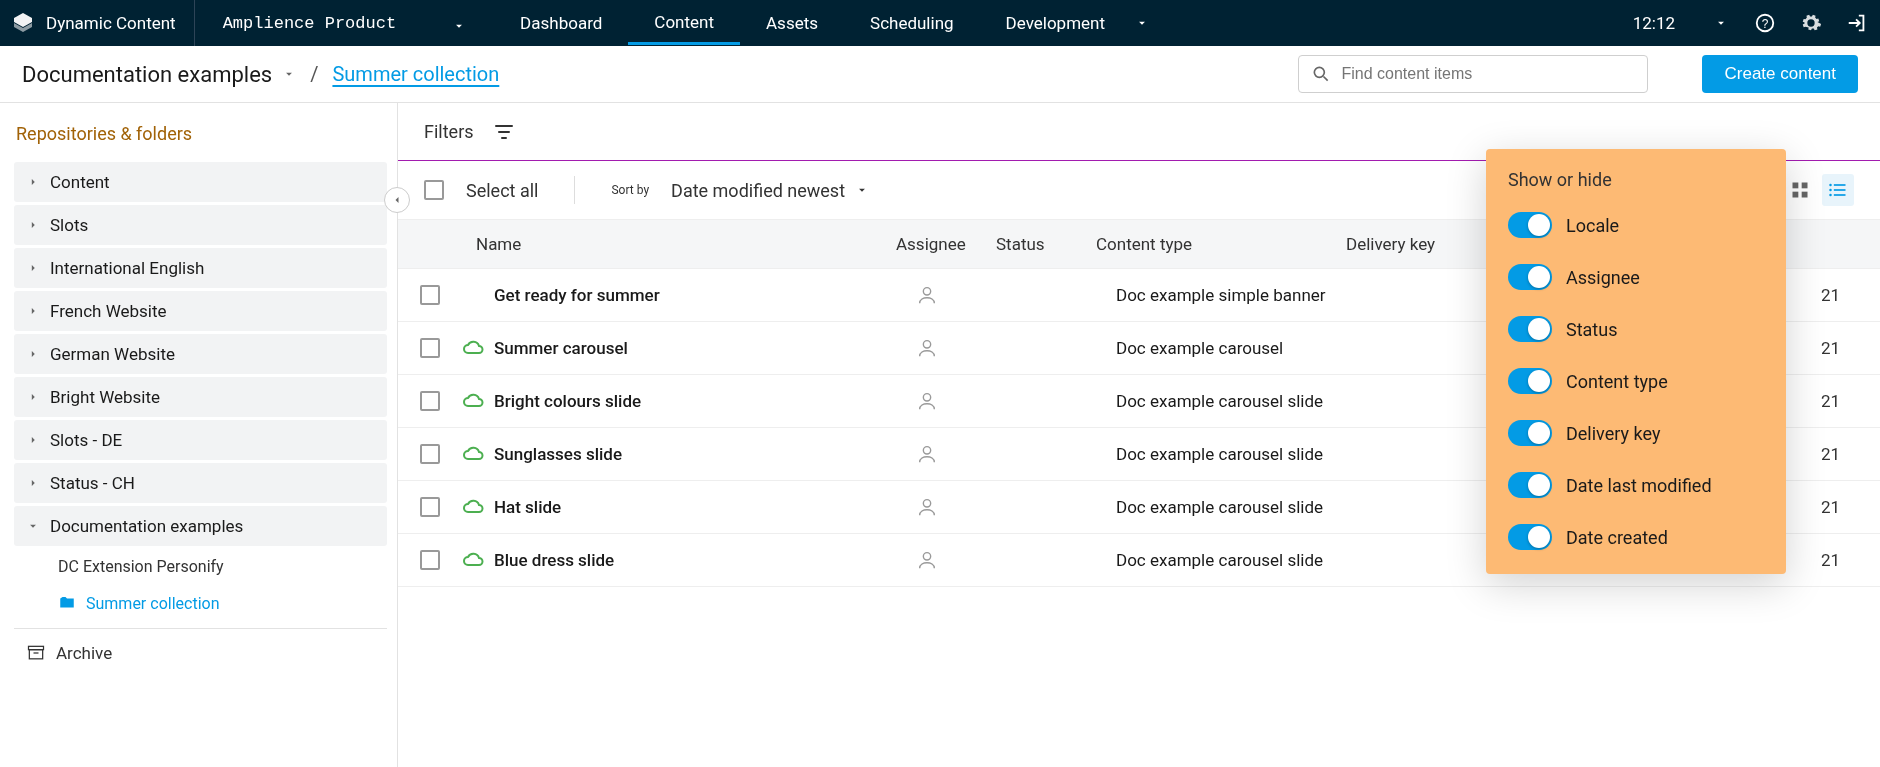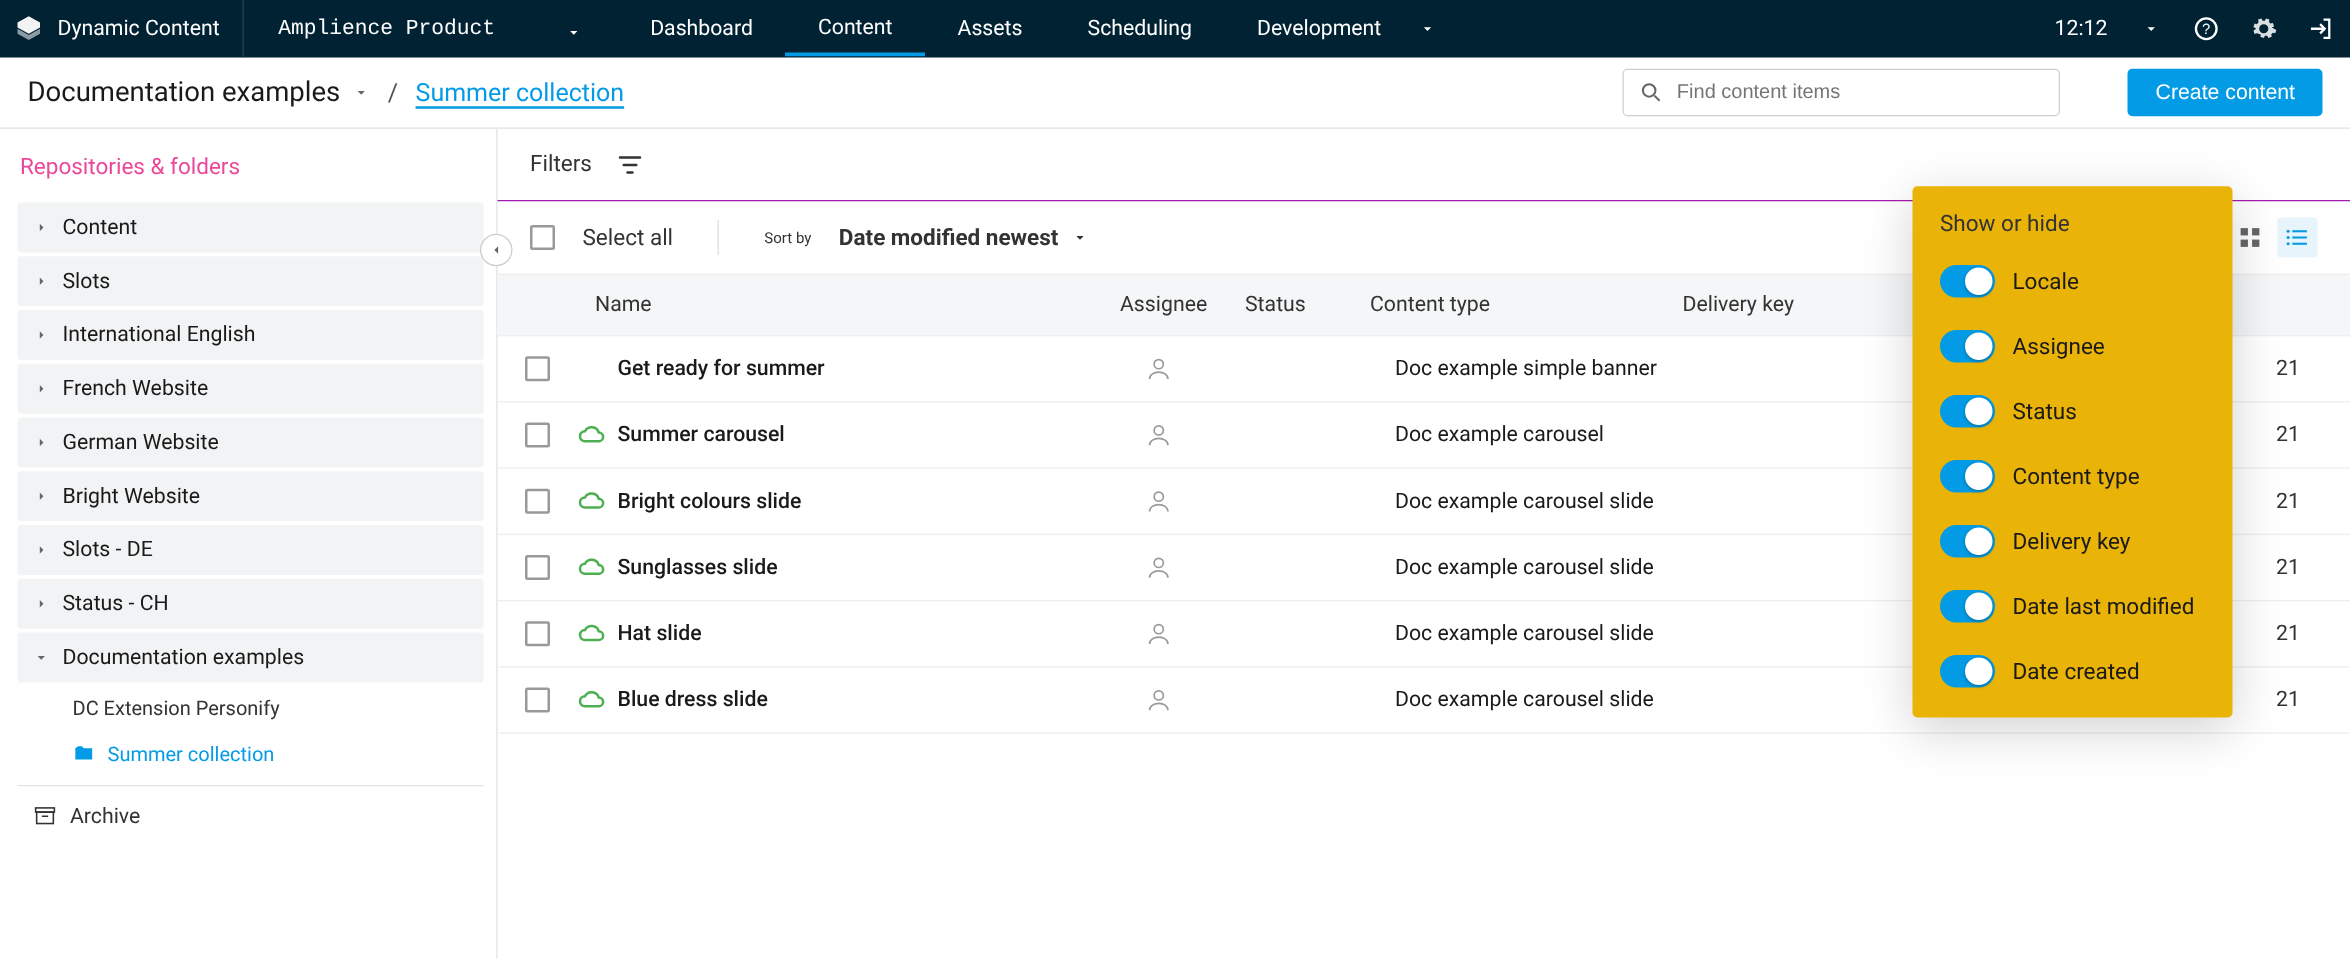--- a/index.html
+++ b/index.html
@@ -8,55 +8,55 @@
   
   .topbar { height: 46px; background: #002233; color: #fff; display: flex; align-items: center; font-size: 17px; }
   .brand-icon { width: 46px; display:flex; align-items:center; justify-content:center; }
   .brand { padding: 0 18px 0 0; font-weight: 400; }
   .divider-v { width: 1px; height: 46px; background: #2d4457; }
   .product-switch { padding: 0 28px; display:flex; align-items:flex-end; gap:56px; cursor:pointer;font-family:Liberation Mono, monospace; }
   .nav { display:flex; height:44px; }
   .nav-item { padding: 0 26px; display:flex; align-items:center; cursor:pointer; gap:30px; }
   .nav-item.active { border-bottom: 3px solid #039be5; }
   .spacer { flex:1; }
-  .clock { padding: 0 14px; display:flex; align-items:center; gap:28px;}
+  .clock { padding: 0 14px; display:flex; align-items:center; gap:39px;}
   .top-icons { display:flex; height:46px; align-items:center; }
   .top-icons > div { width:46px; display:flex; align-items:center; justify-content:center; cursor:pointer; }
   
   
   .subheader { height: 57px; display:flex; align-items:center; padding: 0 22px; border-bottom: 1px solid #e2e2e2; gap:14px; }
   .repo-name { font-size: 22px; font-weight:400; display:flex; align-items:center; gap:10px; color:#1a1a1a; }
   .bc-sep { color:#555; font-size:20px;}
   .bc-link { color:#039be5; font-size:20px; text-decoration: underline; text-underline-offset: 4px; cursor:pointer; }
   .search-box { margin-left:auto; width: 350px; height: 38px; border:1px solid #cfcfcf; border-radius: 4px; display:flex; align-items:center; padding: 0 12px; gap:10px; color:#666; }
   .search-input { border:none; outline:none; font-size:16px; flex:1; }
   .create-btn { background:#039be5; color:#fff; border:none; border-radius:4px; height:38px; padding: 0 22px; font-size:17px; cursor:pointer; margin-left: 40px;}
   
   
   .main { display:flex; height: calc(767px - 46px - 57px); }
   .sidebar { width: 398px; border-right: 1px solid #e2e2e2; padding: 16px 10px 0 14px; position:relative;}
-  .side-title { font-size:18px; color:#ec4899; padding: 4px 2px 18px; }
+  .side-title { font-size:18px; color:#a16207; padding: 4px 2px 18px; }
   .folder-list { display:flex; flex-direction:column; gap:3px; }
   .folder { height:40px; background:#f2f3f4; border-radius:3px; display:flex; align-items:center; padding:0 12px; gap:10px; font-size:17px; color:#1a1a1a; cursor:pointer;}
   .folder.child { background:transparent; padding-left: 44px; height:34px; font-size:16px; color:#333;}
   .folder.selected { color:#039be5; }
   .hr { height:1px; background:#e2e2e2; margin:8px 0; }
   .archive { display:flex; align-items:center; gap:10px; padding: 6px 12px; font-size:17px; color:#333; cursor:pointer;}
   .collapse-tab { position:absolute; right:-13px; top:84px; width:26px; height:26px; background:#fff; border:1px solid #ccc; border-radius:50%; display:flex; align-items:center; justify-content:center; cursor:pointer; z-index:5;}
   
   
   .content { flex:1; display:flex; flex-direction:column; position:relative;}
   .filter-row { height: 58px; border-bottom:1px solid #a21caf; display:flex; align-items:center; padding:0 26px; gap:18px;}
   .filter-label { font-size:18px; color:#333; }
   .select-row { height: 58px; display:flex; align-items:center; padding: 0 26px; gap:22px; color:#333;}
   .checkbox { width:20px; height:20px; border:2px solid #999; border-radius:2px; background:#fff; cursor:pointer; flex-shrink:0;}
   .selectall-label { font-size:18px;}
   .vsep { width:1px; height:28px; background:#ddd; margin:0 14px;}
   .sortby { font-size:12px; color:#333;}
-  .sortval { font-size:18px; font-weight:700; display:flex; align-items:center; gap:10px; cursor:pointer;}
+  .sortval { font-size:18px; font-weight:400; display:flex; align-items:center; gap:10px; cursor:pointer;}
   .pagecount { margin-left:auto; font-size:19px; color:#1a1a1a; font-weight:500;}
   .settings-btn { width:42px; height:38px; border:2px solid #e53935; border-radius:4px; display:flex; align-items:center; justify-content:center; margin-left:36px; cursor:pointer;}
   .view-toggle { display:flex; gap:6px; margin-left:14px;}
   .view-toggle .vt { width:32px; height:32px; display:flex; align-items:center; justify-content:center; border-radius:3px; cursor:pointer;}
   .view-toggle .vt.active { background:#e8f4fb; }
   
   
   .thead { height: 50px; background:#f5f6f7; display:flex; align-items:center; padding-left: 78px; font-size:17px; color:#333; border-top:1px solid #eee; border-bottom:1px solid #eee;}
   .col-name { width: 420px; }
   .col-assignee { width: 100px; }
@@ -67,21 +67,21 @@
   .trow .checkbox { margin-right: 18px; }
   .status-icon { width: 30px; margin-right:6px; display:flex; align-items:center; justify-content:center;}
   .name-cell { width: 422px; font-weight:500;}
   .assignee-cell { width:100px; display:flex; }
   .status-cell { width:100px; }
   .type-cell { width:250px; }
   .key-cell { width:200px; }
   .date-cell { flex:1; text-align:right; padding-right:40px; color:#333;}
   
   
-  .popover { position:absolute; top: 46px; right: 94px; width: 256px; background:#eab308; border-radius:4px; box-shadow: 0 10px 40px rgba(0,0,0,0.18); padding: 20px 22px 24px; z-index:10;}
+  .popover { position:absolute; top: 46px; right: 94px; width: 300px; background:#fdba74; border-radius:4px; box-shadow: 0 10px 40px rgba(0,0,0,0.18); padding: 20px 22px 24px; z-index:10;}
   .pop-title { font-size:18px; color:#333; margin-bottom:22px;}
   .pop-row { display:flex; align-items:center; gap:14px; margin-bottom:26px; font-size:18px; color:#1a1a1a;}
   .pop-row:last-child { margin-bottom:0;}
   .toggle { width:44px; height:26px; background:#039be5; border-radius:13px; position:relative; cursor:pointer; flex-shrink:0;}
   .toggle::after { content:''; position:absolute; right:2px; top:2px; width:22px; height:22px; background:#fff; border-radius:50%; box-shadow:0 1px 3px rgba(0,0,0,0.3);}
   
   svg { display:block; }
 </style>
 </head>
 <body>

